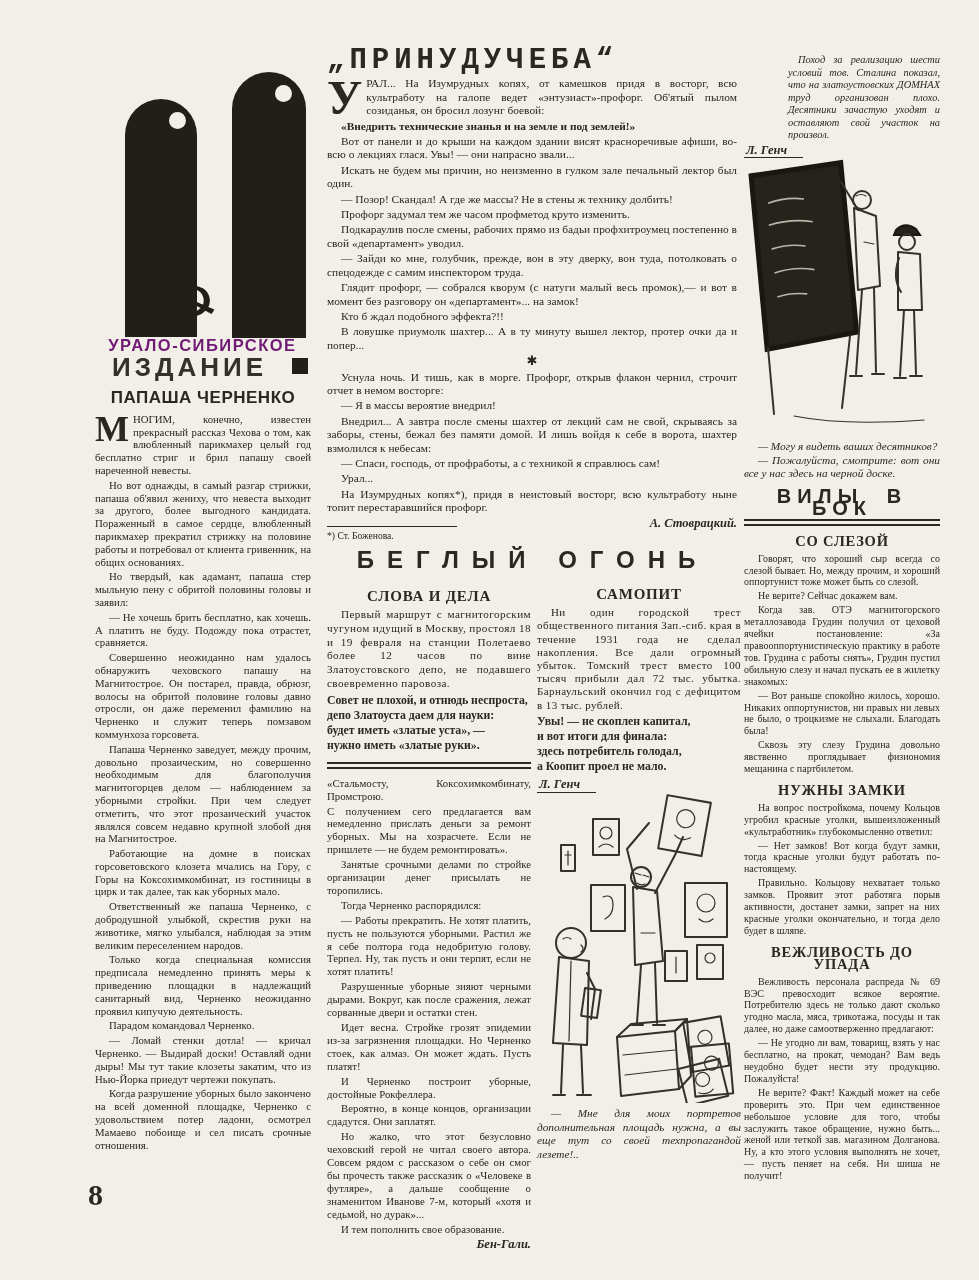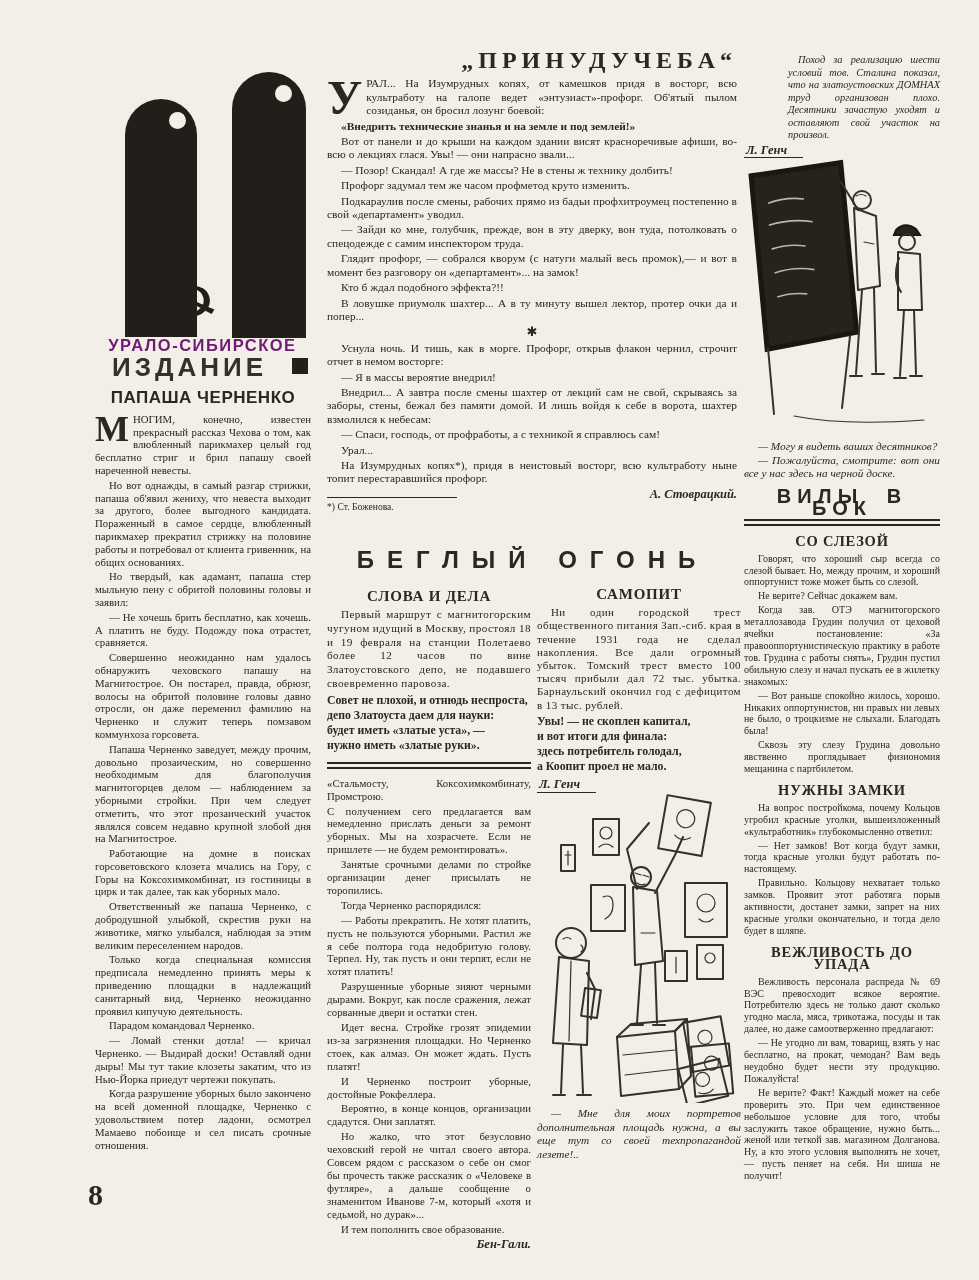--- a/index.html
+++ b/index.html
@@ -7,21 +7,21 @@
         font-family:"Liberation Serif",serif;color:#2b2721;overflow:hidden;margin:0 auto;}
   .abs{position:absolute;}
   
   .pylon{background:#221f1a;border-radius:40px 40px 0 0;}
   .pylon .hole{position:absolute;width:17px;height:17px;border-radius:50%;background:#f1efe7;}
   .emblem{font-family:"DejaVu Sans",sans-serif;font-size:56px;line-height:1;color:#221f1a;transform:rotate(-14deg);}
   .mast1{font-family:"Liberation Sans",sans-serif;font-weight:bold;font-size:16.5px;letter-spacing:1.5px;text-align:center;color:#701a75;}
   .mast2{font-family:"Liberation Sans",sans-serif;font-weight:bold;font-size:26px;letter-spacing:4px;text-align:left;color:#35302a;}
   .sq{background:#221f1a;}
   
-  .h-lead{font-family:Liberation Serif, serif;font-weight:bold;font-size:24px;letter-spacing:5px;text-align:right;margin:0 0 10px;}
+  .h-lead{font-family:Liberation Mono, monospace;font-weight:bold;font-size:29px;letter-spacing:5px;text-align:left;margin:0 0 10px;}
   .h-col{font-family:"Liberation Sans",sans-serif;font-weight:bold;font-size:17px;letter-spacing:.5px;text-align:center;margin:0 0 8px;}
   .h-banner{font-family:"Liberation Sans",sans-serif;font-weight:bold;font-size:24px;letter-spacing:13px;text-align:center;}
   .h-vily{font-family:"Liberation Sans",sans-serif;font-weight:bold;font-size:20px;letter-spacing:6px;word-spacing:12px;text-align:center;margin:10px 0 4px;}
   .h-sec{font-weight:bold;font-size:14.5px;letter-spacing:.8px;text-align:center;margin:10px 0 5px;}
   
   .col p{margin:0 0 2px;text-indent:14px;text-align:justify;}
   .col p.noind{text-indent:0;}
   .lead-col{font-size:11.4px;line-height:13.4px;}
   .left-col{font-size:10.8px;line-height:12.8px;}
   .mid-l{font-size:10.8px;line-height:12.9px;}
@@ -80,20 +80,21 @@
     <p>Когда разрушение уборных было закончено на всей доменной площадке, Черненко с удовольствием потер ладони, осмотрел Мамаево побоище и сел писать срочные отношения.</p>
   </div>
 
   <div class="abs pageno" style="left:88px;top:1178px;">8</div>
 
   <div class="abs col lead-col" style="left:327px;top:54px;width:410px;">
     <h1 class="h-lead">„ПРИНУДУЧЕБА“</h1>
     <p class="noind"><span class="dc" style="font-size:48px;line-height:39px;">У</span><span>РАЛ... На Изумрудных копях, от камешков придя в восторг, всю культработу на галопе ведет «энтузиаст»-профорг. Об'ятый пылом созиданья, он бросил лозунг боевой:</span></p>
     <p style="font-weight:bold">«Внедрить технические знанья и на земле и под землей!»</p>
     <p>Вот от панели и до крыши на каждом здании висят красноречивые афиши, во-всю о лекциях глася. Увы! — они напрасно звали...</p>
+    <p>Искать не будем мы причин, но неизменно в гулком зале печальный лектор был один.</p>
     <p>— Позор! Скандал! А где же массы? Не в стены ж технику долбить!</p>
     <p>Профорг задумал тем же часом профметод круто изменить.</p>
     <p>Подкараулив после смены, рабочих прямо из бадьи профхитроумец постепенно в свой «департамент» уводил.</p>
     <p>— Зайди ко мне, голубчик, прежде, вон в эту дверку, вон туда, потолковать о спецодежде с самим инспектором труда.</p>
     <p>Глядит профорг, — собрался кворум (с натуги малый весь промок),— и вот в момент без разговору он «департамент»... на замок!</p>
     <p>Кто б ждал подобного эффекта?!!</p>
     <p>В ловушке приумолк шахтер... А в ту минуту вышел лектор, протер очки да и попер...</p>
     <div class="star">✱</div>
     <p>Уснула ночь. И тишь, как в морге. Профорг, открыв флакон чернил, строчит отчет в немом восторге:</p>
     <p>— Я в массы вероятие внедрил!</p>

